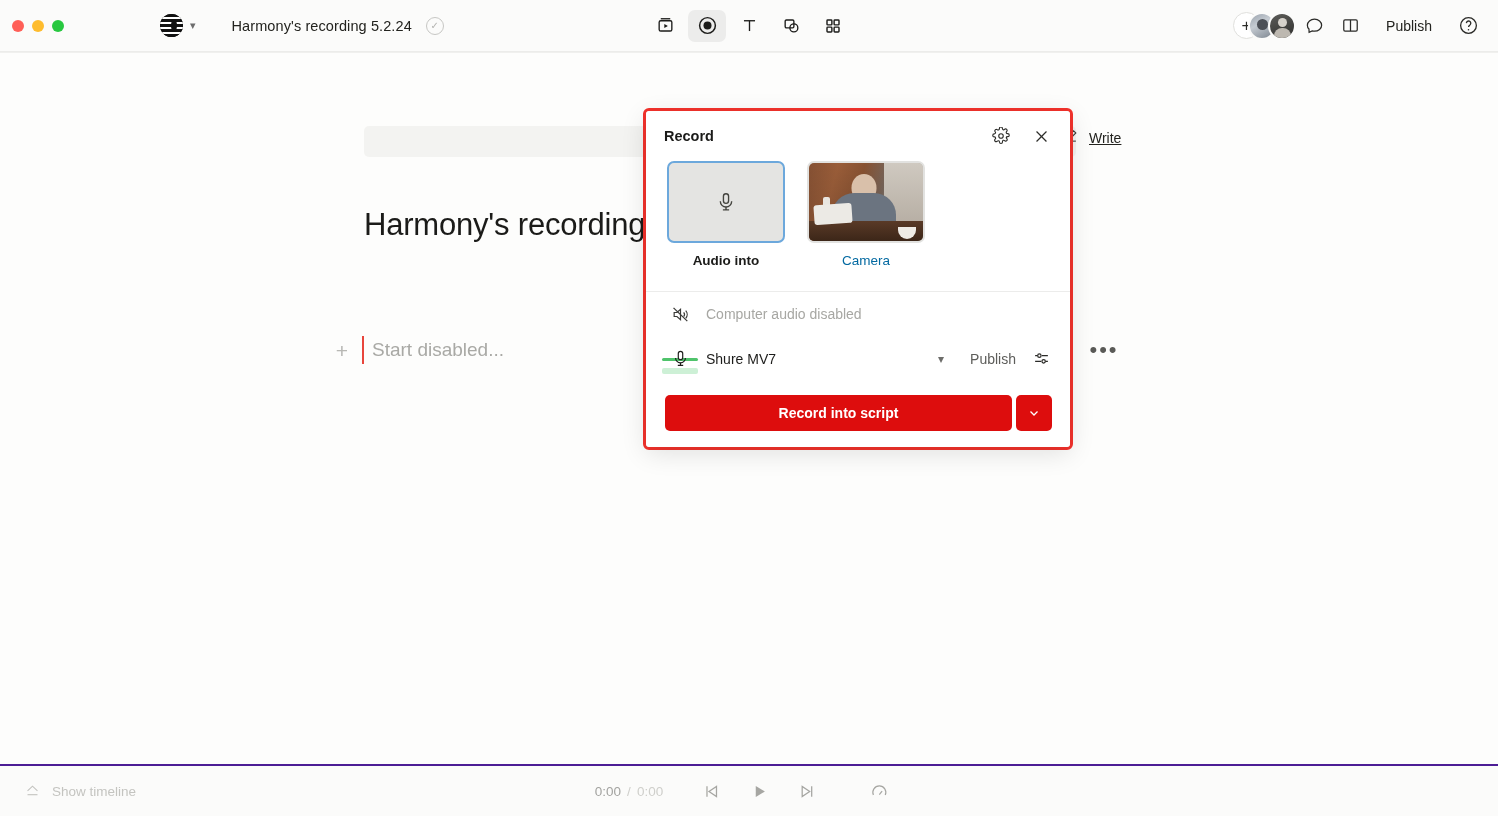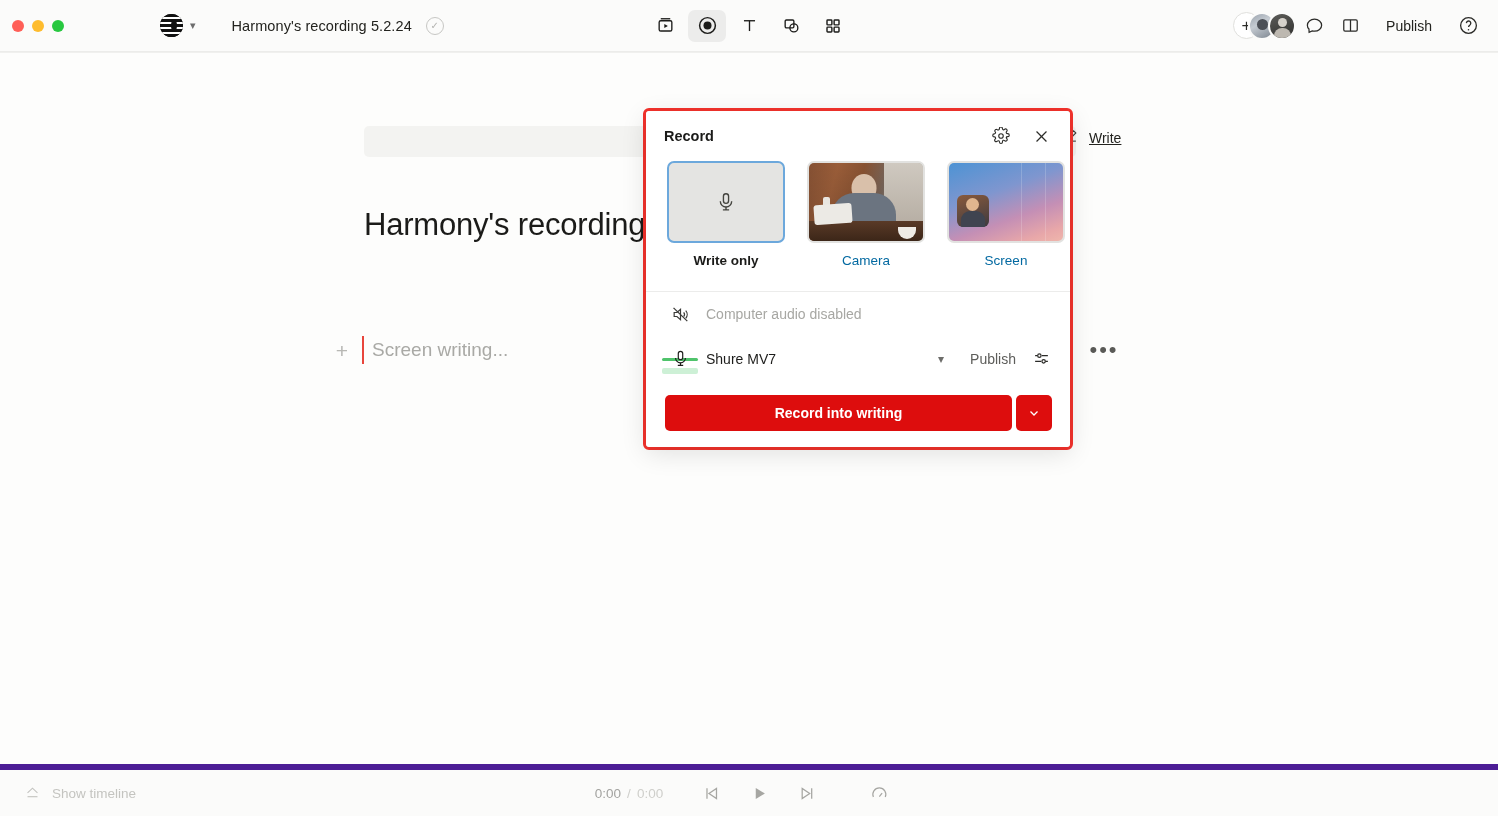--- a/index.html
+++ b/index.html
@@ -346,21 +346,21 @@
     background: #dd0d0d; color: #fff;
     display: flex; align-items: center; justify-content: center;
     font-size: 12px;
   }
 
   
   .bottombar {
     position: relative;
     height: 52px; min-height: 52px;
     background: #fbfbfa;
-    border-top: 6px solid #4c1d95;
+    border-top: 2px solid #4c1d95;
     display: flex; align-items: center;
   }
   .show-timeline {
     display: flex; align-items: center; gap: 11px;
     margin-left: 24px;
   }
   .st-ic { color: #c4c4c0; display:flex; align-items:center; }
   .st-label { font-size: 13.5px; color: #c4c4c0; }
   .transport {
     position: absolute; left: 50%; top: 50%;
@@ -463,21 +463,21 @@
 
   <div class="canvas">
 
     <div class="ghost-bar"></div>
 
     <div class="doc-heading">Harmony's recording 5.2.24</div>
 
     <div class="block-row">
       <div class="block-plus">+</div>
       <div class="caret"></div>
-      <div class="placeholder">Screen writing...</div>
+      <div class="placeholder">Start disabled...</div>
     </div>
 
     <div class="write-chip">
       <span class="write-pen">
         <svg width="15" height="15" viewBox="0 0 24 24" fill="none" stroke="currentColor" stroke-width="1.7">
           <path d="M15.5 4.5 19 8 9 18H5.5v-3.5z"></path>
           <line x1="5" y1="21" x2="19" y2="21"></line>
         </svg>
       </span>
       <span class="write-label">Write</span>
@@ -515,48 +515,38 @@
             <div class="mode-tile">
               <span class="mic-center">
                 <svg width="22" height="22" viewBox="0 0 24 24" fill="none" stroke="currentColor" stroke-width="1.5">
                   <rect x="9.2" y="3" width="5.6" height="10.5" rx="2.8"></rect>
                   <path d="M5.8 11.3a6.2 6.2 0 0012.4 0"></path>
                   <line x1="12" y1="17.5" x2="12" y2="20.6"></line>
                   <line x1="8.6" y1="20.6" x2="15.4" y2="20.6"></line>
                 </svg>
               </span>
             </div>
-            <div class="mode-label">Write only</div>
+            <div class="mode-label">Audio into</div>
           </div>
 
           <div class="mode">
             <div class="mode-tile">
               <div class="thumb-cam">
                 <div class="cam-wall"></div>
                 <div class="cam-bottle"></div>
                 <div class="cam-person-head"></div>
                 <div class="cam-person-body"></div>
                 <div class="cam-desk"></div>
                 <div class="cam-papers"></div>
                 <div class="cam-cup"></div>
               </div>
             </div>
             <div class="mode-label">Camera</div>
           </div>
 
-          <div class="mode">
-            <div class="mode-tile">
-              <div class="thumb-screen">
-                <div class="scr-line" style="left:72px"></div>
-                <div class="scr-line" style="left:96px"></div>
-                <div class="scr-pip"></div>
-              </div>
-            </div>
-            <div class="mode-label">Screen</div>
-          </div>
 
         </div>
 
         <div class="divider"></div>
 
         <div class="src-row">
           <span class="src-ic">
             <svg width="19" height="19" viewBox="0 0 24 24" fill="none" stroke="currentColor" stroke-width="1.5">
               <polygon points="4,9.5 7.5,9.5 12,5.5 12,18.5 7.5,14.5 4,14.5" fill="none"></polygon>
               <path d="M16 9.4a4 4 0 010 5.2"></path>
@@ -587,21 +577,21 @@
               <circle cx="9" cy="8" r="2.4"></circle>
               <line x1="3" y1="8" x2="6.3" y2="8"></line>
               <line x1="3" y1="16" x2="11.5" y2="16"></line>
               <circle cx="15" cy="16" r="2.4"></circle>
               <line x1="17.7" y1="16" x2="21" y2="16"></line>
             </svg>
           </span>
         </div>
 
         <div class="cta-row">
-          <div class="cta-main">Record into writing</div>
+          <div class="cta-main">Record into script</div>
           <div class="cta-chev">
             <svg width="14" height="14" viewBox="0 0 24 24" fill="none" stroke="currentColor" stroke-width="2.2">
               <polyline points="6,9.5 12,15.5 18,9.5"></polyline>
             </svg>
           </div>
         </div>
 
       </div>
     </div>
 

